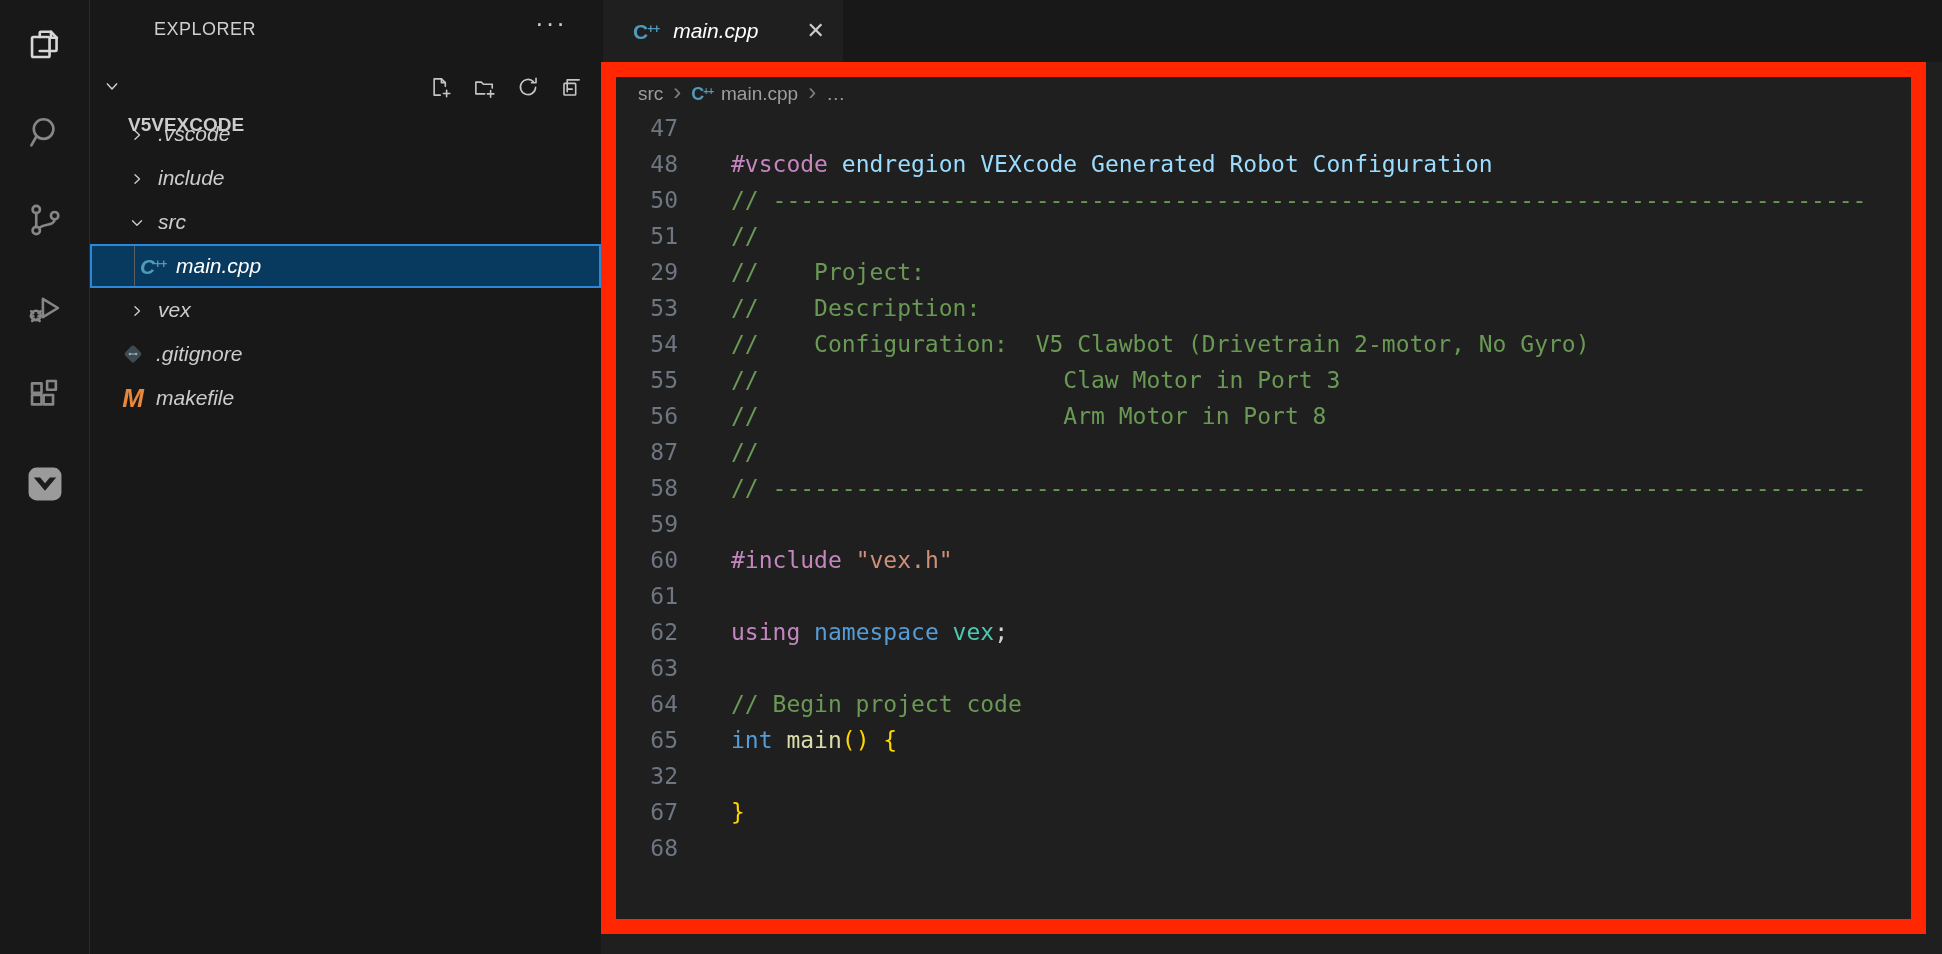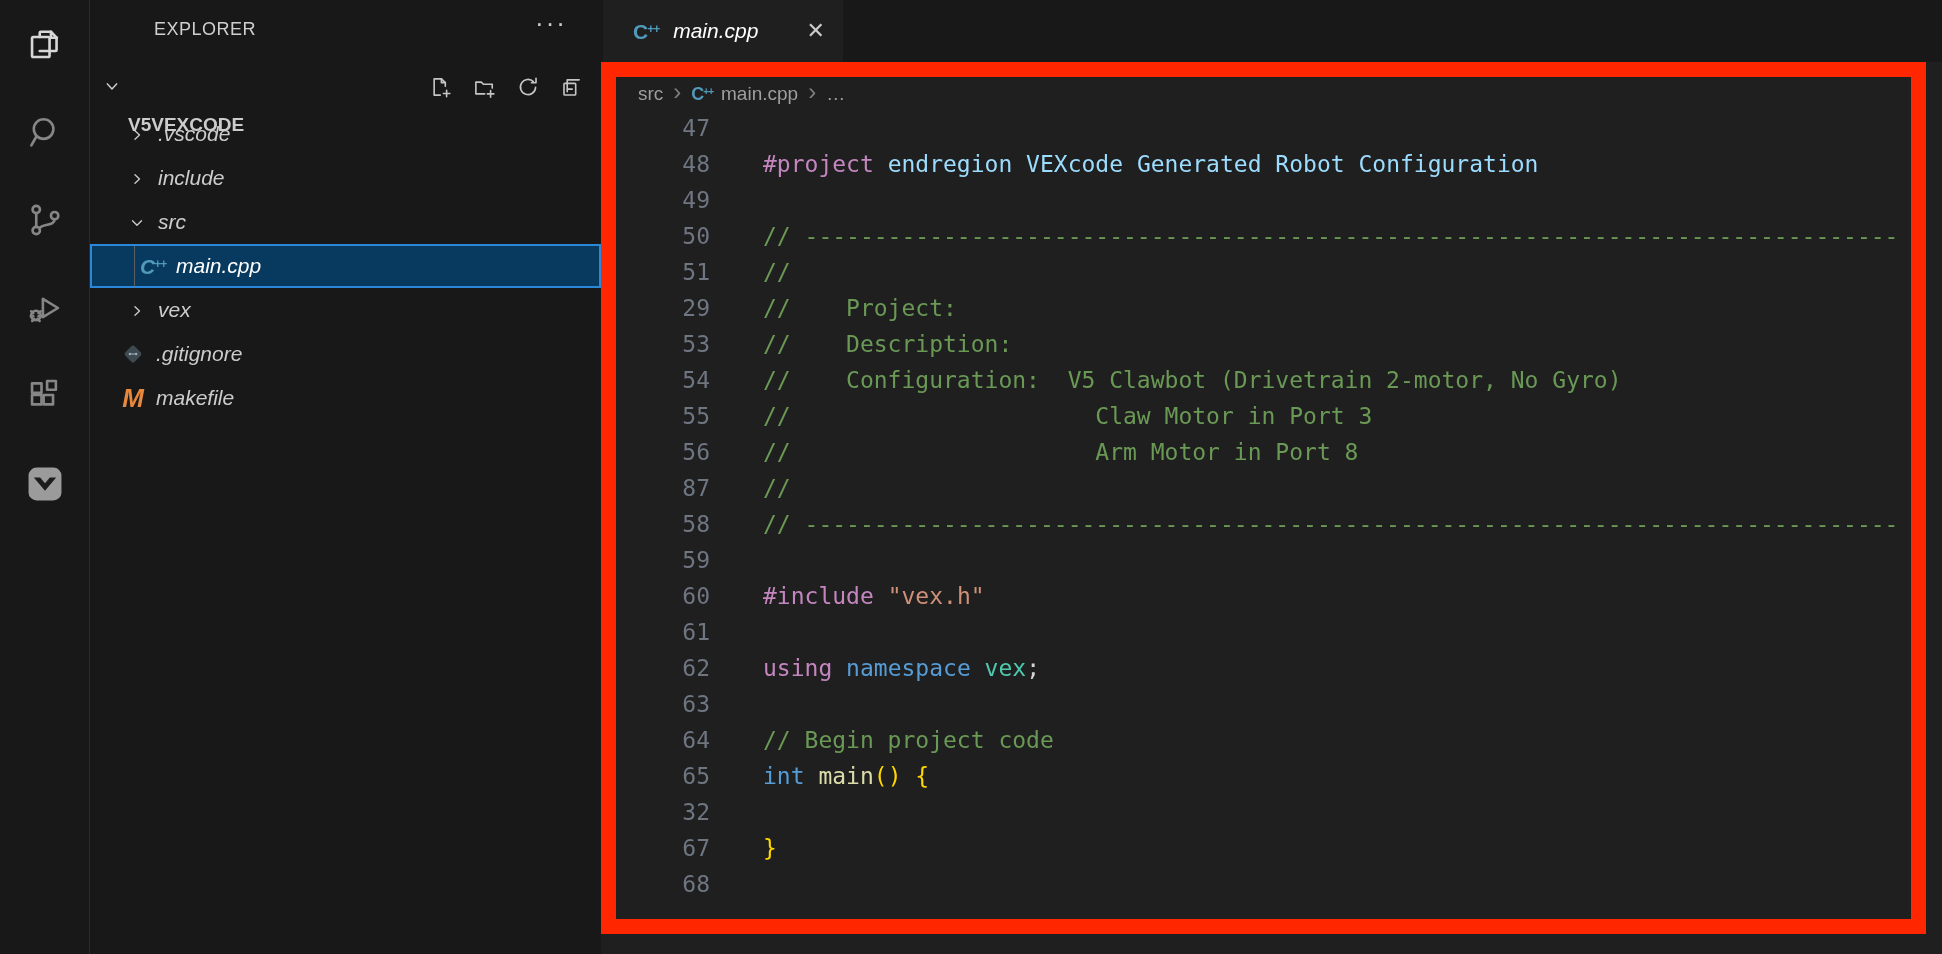--- a/index.html
+++ b/index.html
@@ -51,21 +51,21 @@
   .tab-label{margin-left:14px;font-size:21px;font-style:italic;color:#ffffff;}
   .tab-close{margin-left:auto;margin-right:18px;font-size:22px;color:#cccccc;cursor:pointer;}
 
   .red-frame{position:absolute;left:0;top:62px;width:1325px;height:872px;border:15px solid #ff2600;box-sizing:border-box;background:#1f1f1f;overflow:hidden;}
   .breadcrumb{position:absolute;left:0;top:0;width:100%;height:33px;display:flex;align-items:center;padding-left:22px;box-sizing:border-box;
               font-size:19px;color:#9e9e9e;}
   .bc-sep{color:#7e7e7e;font-size:24px;margin:0 10px;line-height:1;position:relative;top:-2px;}
   .bc-item{cursor:pointer;}
   .breadcrumb .cppicon.small{margin-right:8px;}
 
-  .code{position:absolute;left:0;top:33px;right:0;bottom:0;font-family:"DejaVu Sans Mono",monospace;font-size:23px;padding-left:32px;}
+  .code{position:absolute;left:0;top:33px;right:0;bottom:0;font-family:"DejaVu Sans Mono",monospace;font-size:23px;}
   .code-line{display:flex;height:36px;line-height:36px;white-space:pre;}
   .code-line .ln{width:62px;flex:none;text-align:right;color:#6e7681;}
   .code-line .ct{margin-left:53px;}
   .tk-pink{color:#C586C0}.tk-lblue{color:#9CDCFE}.tk-blue{color:#569CD6}.tk-teal{color:#4EC9B0}
   .tk-green{color:#6A9955}.tk-orange{color:#CE9178}.tk-fn{color:#DCDCAA}.tk-gold{color:#FFD700}.tk-plain{color:#D4D4D4}
 </style>
 </head>
 <body>
 
 <div id="app">
@@ -217,22 +217,21 @@
       <div class="breadcrumb">
         <span class="bc-item">src</span>
         <span class="bc-sep">›</span>
         <span class="cppicon small"><span>C</span><span class="pp">++</span></span>
         <span class="bc-item">main.cpp</span>
         <span class="bc-sep">›</span>
         <span class="bc-item">…</span>
       </div>
       <div class="code" id="code">
           <div class="code-line"><span class="ln">47</span><span class="ct"></span></div>
-          <div class="code-line"><span class="ln">48</span><span class="ct"><span class="tk-pink">#project</span><span class="tk-lblue"> endregion VEXcode Generated Robot Configuration</span></span></div>
-          <div class="code-line"><span class="ln">49</span><span class="ct"></span></div>
+          <div class="code-line"><span class="ln">48</span><span class="ct"><span class="tk-pink">#vscode</span><span class="tk-lblue"> endregion VEXcode Generated Robot Configuration</span></span></div>
           <div class="code-line"><span class="ln">50</span><span class="ct"><span class="tk-green">// -------------------------------------------------------------------------------</span></span></div>
           <div class="code-line"><span class="ln">51</span><span class="ct"><span class="tk-green">//</span></span></div>
           <div class="code-line"><span class="ln">29</span><span class="ct"><span class="tk-green">//    Project:</span></span></div>
           <div class="code-line"><span class="ln">53</span><span class="ct"><span class="tk-green">//    Description:</span></span></div>
           <div class="code-line"><span class="ln">54</span><span class="ct"><span class="tk-green">//    Configuration:  V5 Clawbot (Drivetrain 2-motor, No Gyro)</span></span></div>
           <div class="code-line"><span class="ln">55</span><span class="ct"><span class="tk-green">//                      Claw Motor in Port 3</span></span></div>
           <div class="code-line"><span class="ln">56</span><span class="ct"><span class="tk-green">//                      Arm Motor in Port 8</span></span></div>
           <div class="code-line"><span class="ln">87</span><span class="ct"><span class="tk-green">//</span></span></div>
           <div class="code-line"><span class="ln">58</span><span class="ct"><span class="tk-green">// -------------------------------------------------------------------------------</span></span></div>
           <div class="code-line"><span class="ln">59</span><span class="ct"></span></div>

